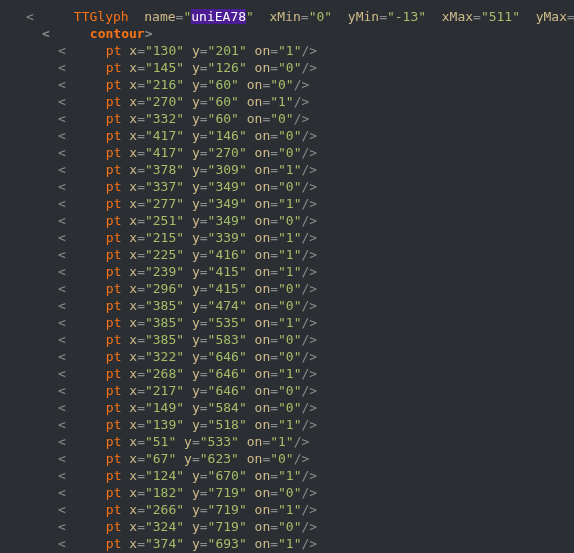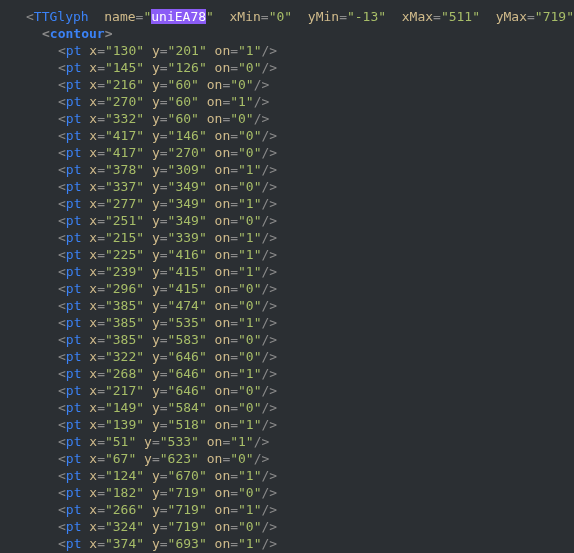--- a/index.html
+++ b/index.html
@@ -12,24 +12,24 @@
     color: #c8c8c8;
     width: 574px;
     height: 553px;
     overflow: hidden;
   }
   #code {
     padding: 8px 10px;
     white-space: pre;
   }
   .g  { color: #8a8a8a; }  
-  .t  { color: #3b82f6; }  
+  .t  { color: #f97316; margin-left: 40px; }  
   .a  { color: #d0bb8b; }  
   .v  { color: #a7bd68; }  
-  .sel { background: #8b5cf6; color: #ffffff; } 
+  .sel { background: #4c1d95; color: #ffffff; } 
   .indent1 { padding-left: 16px; display:inline-block; }
   .indent2 { padding-left: 32px; display:inline-block;font-weight:bold; }
   .indent3 { padding-left: 48px; display:inline-block; }
 </style>
 </head>
 <body>
 
 <div id="code"><span class="indent1"><span class="g">&lt;</span><span class="t">TTGlyph</span>  <span class="a">name</span><span class="g">=</span><span class="v">"</span><span class="sel">uniEA78</span><span class="v">"</span>  <span class="a">xMin</span><span class="g">=</span><span class="v">"0"</span>  <span class="a">yMin</span><span class="g">=</span><span class="v">"-13"</span>  <span class="a">xMax</span><span class="g">=</span><span class="v">"511"</span>  <span class="a">yMax</span><span class="g">=</span><span class="v">"719"</span><span class="g">&gt;</span></span>
 <span class="indent2"><span class="g">&lt;</span><span class="t">contour</span><span class="g">&gt;</span></span>
 <span class="indent3"><span class="g">&lt;</span><span class="t">pt</span> <span class="a">x</span><span class="g">=</span><span class="v">"130"</span> <span class="a">y</span><span class="g">=</span><span class="v">"201"</span> <span class="a">on</span><span class="g">=</span><span class="v">"1"</span><span class="g">/&gt;</span></span>

